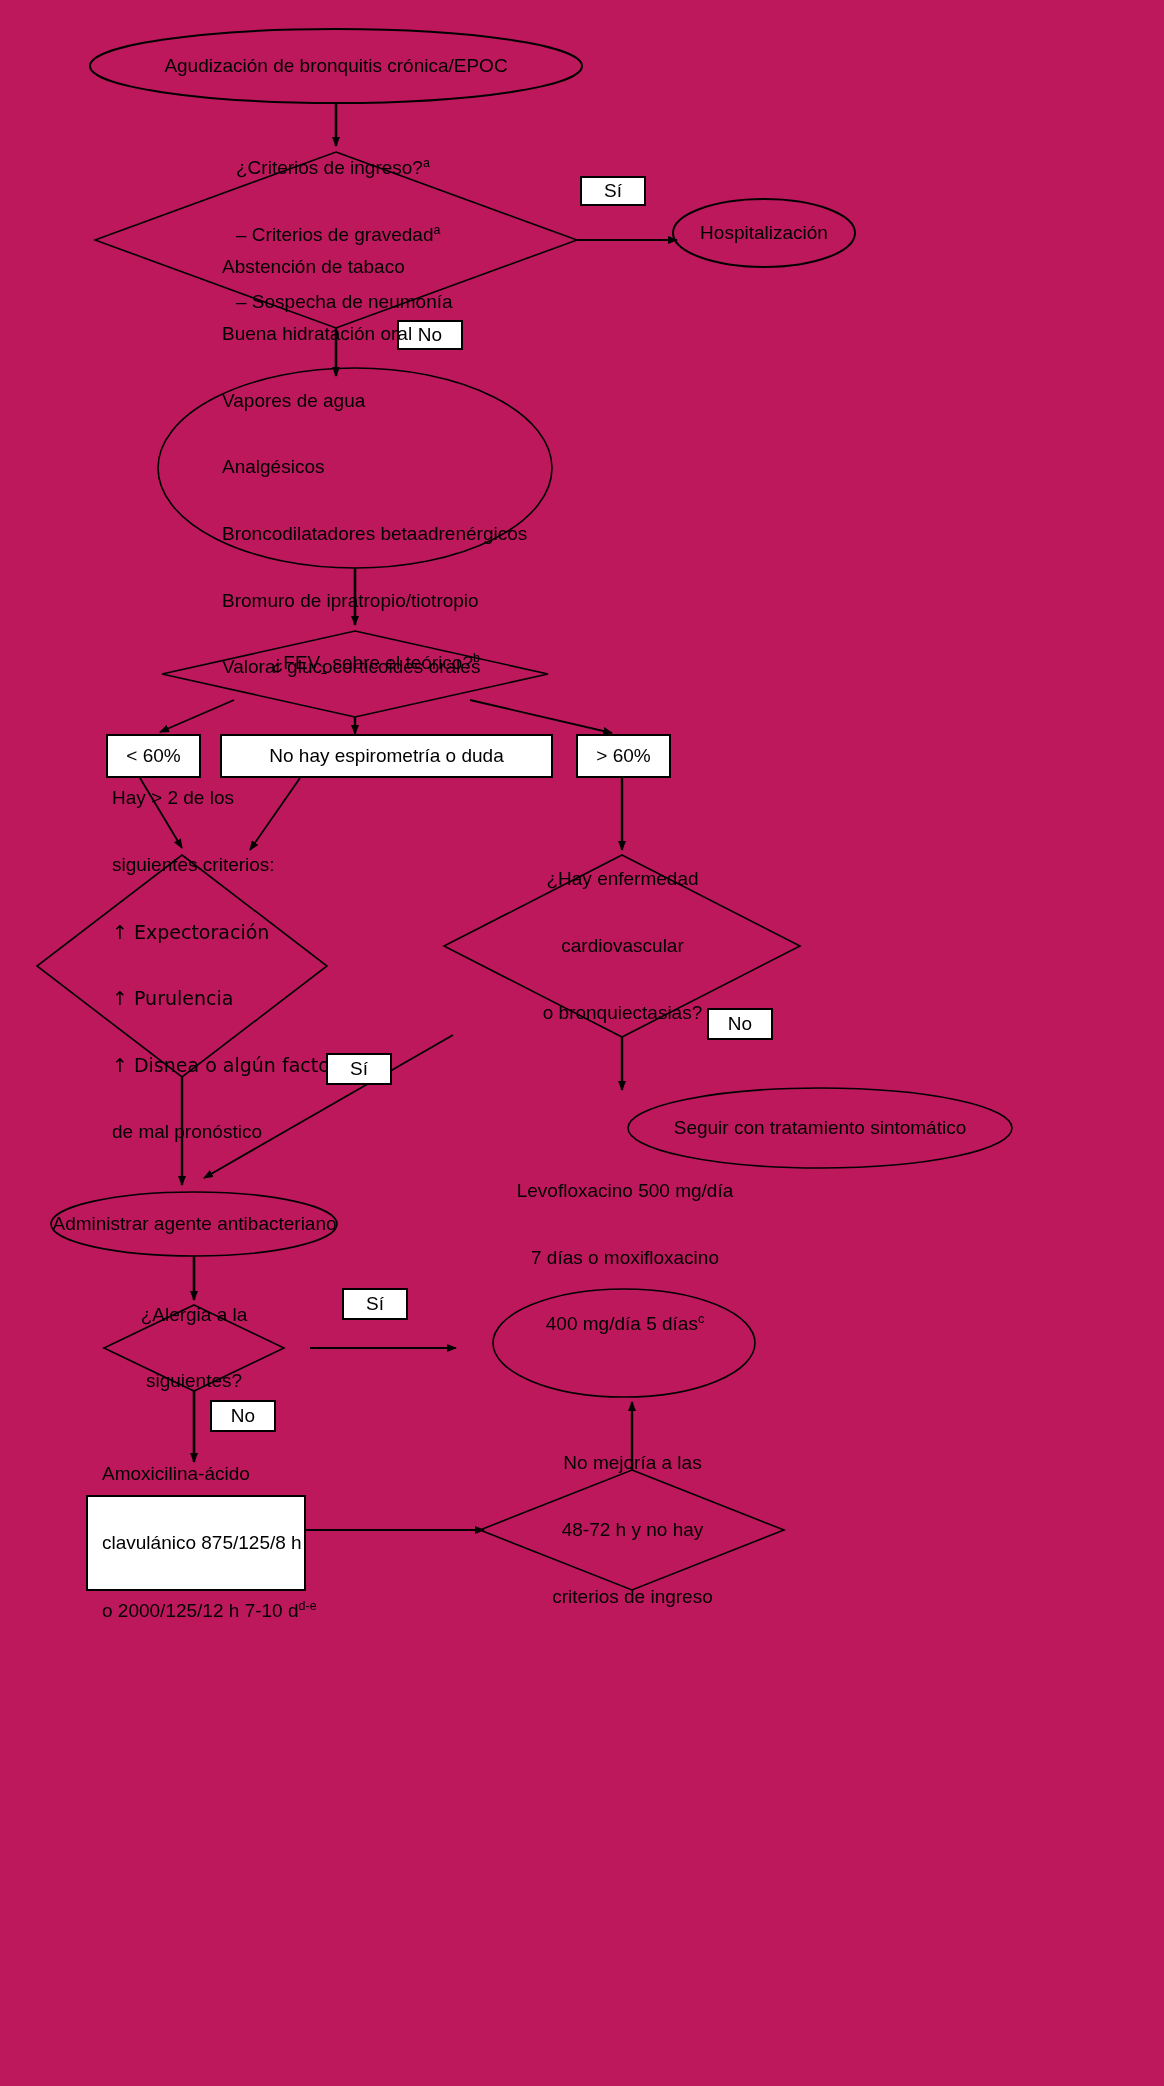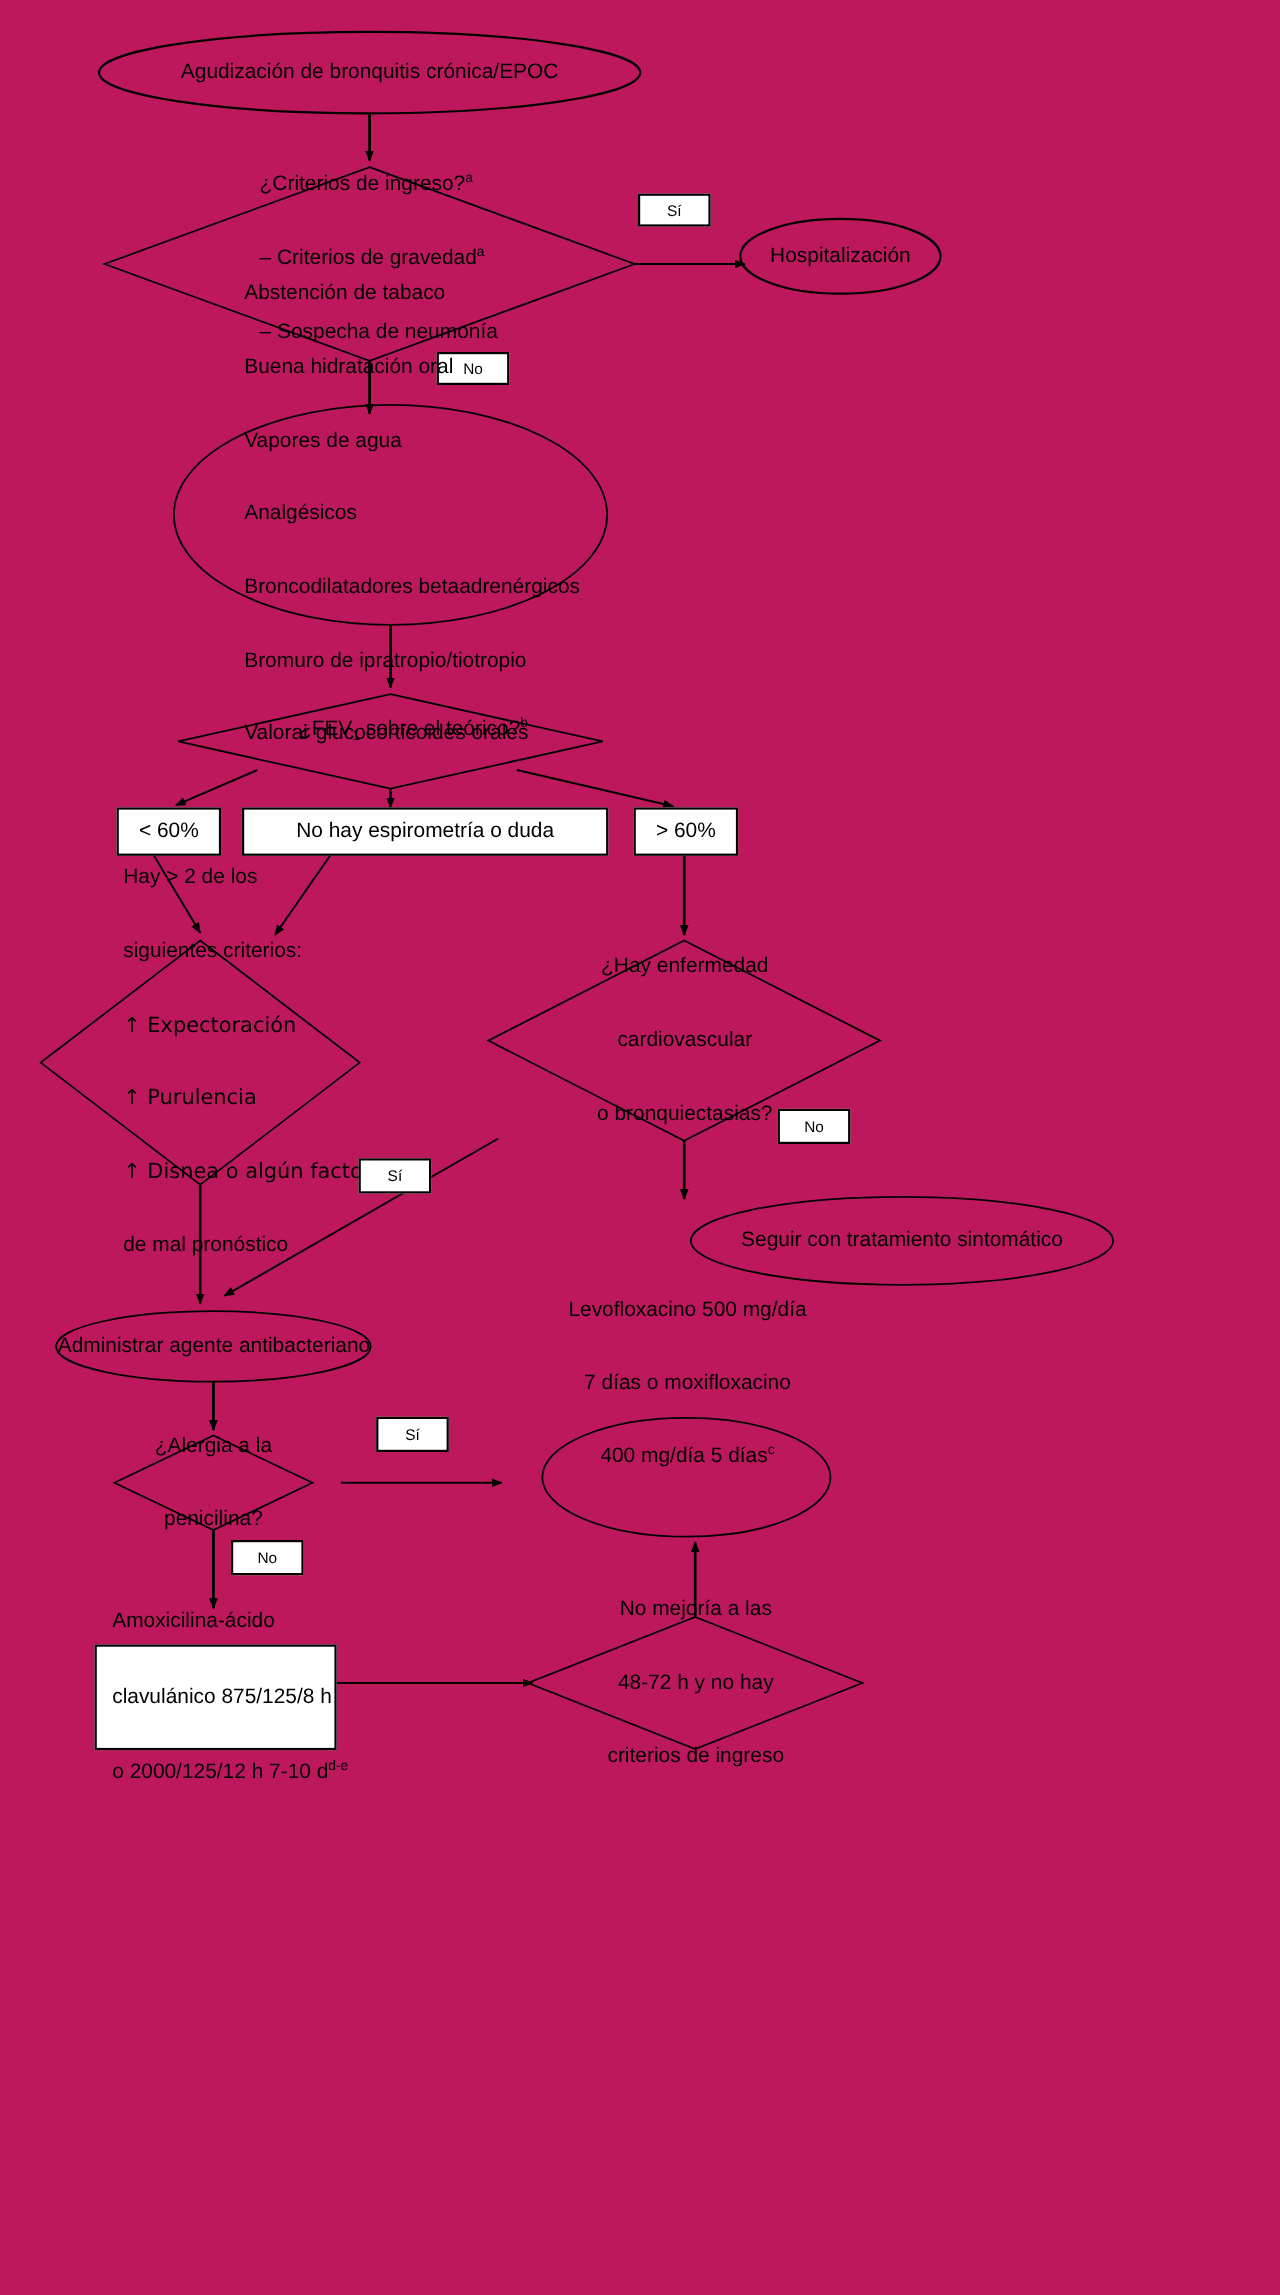--- a/index.html
+++ b/index.html
@@ -40,21 +40,21 @@
     text-align: left;
     justify-content: flex-start;
   }
   .label-box {
     position: absolute;
     border: 2px solid #000;
     background: #fff;
     display: flex;
     align-items: center;
     justify-content: center;
-    font-size: 14px;
+    font-size: 19px;
     box-sizing: border-box;
   }
   .proc-box {
     position: absolute;
     border: 2.2px solid #000;
     background: #fff;
     display: flex;
     align-items: center;
     justify-content: center;
     text-align: center;
@@ -242,21 +242,21 @@
     <span>Seguir con tratamiento sintomático</span>
   </div>
 
   <div class="node-text" style="left:56px; top:1209px; width:277px; height:30px;">
     <span>Administrar agente antibacteriano</span>
   </div>
 
   <div class="node-text" style="left:114px; top:1325px; width:160px; height:46px;">
     <div>
       <div>¿Alergia a la</div>
-      <div>penicilina?</div>
+      <div>siguientes?</div>
     </div>
   </div>
 
   <div class="label-box" style="left:342px; top:1288px; width:66px; height:32px;">
     <span>Sí</span>
   </div>
 
   <div class="node-text" style="left:500px; top:1310px; width:250px; height:70px;align-items:flex-end;">
     <div>
       <div>Levofloxacino 500 mg/día</div>

